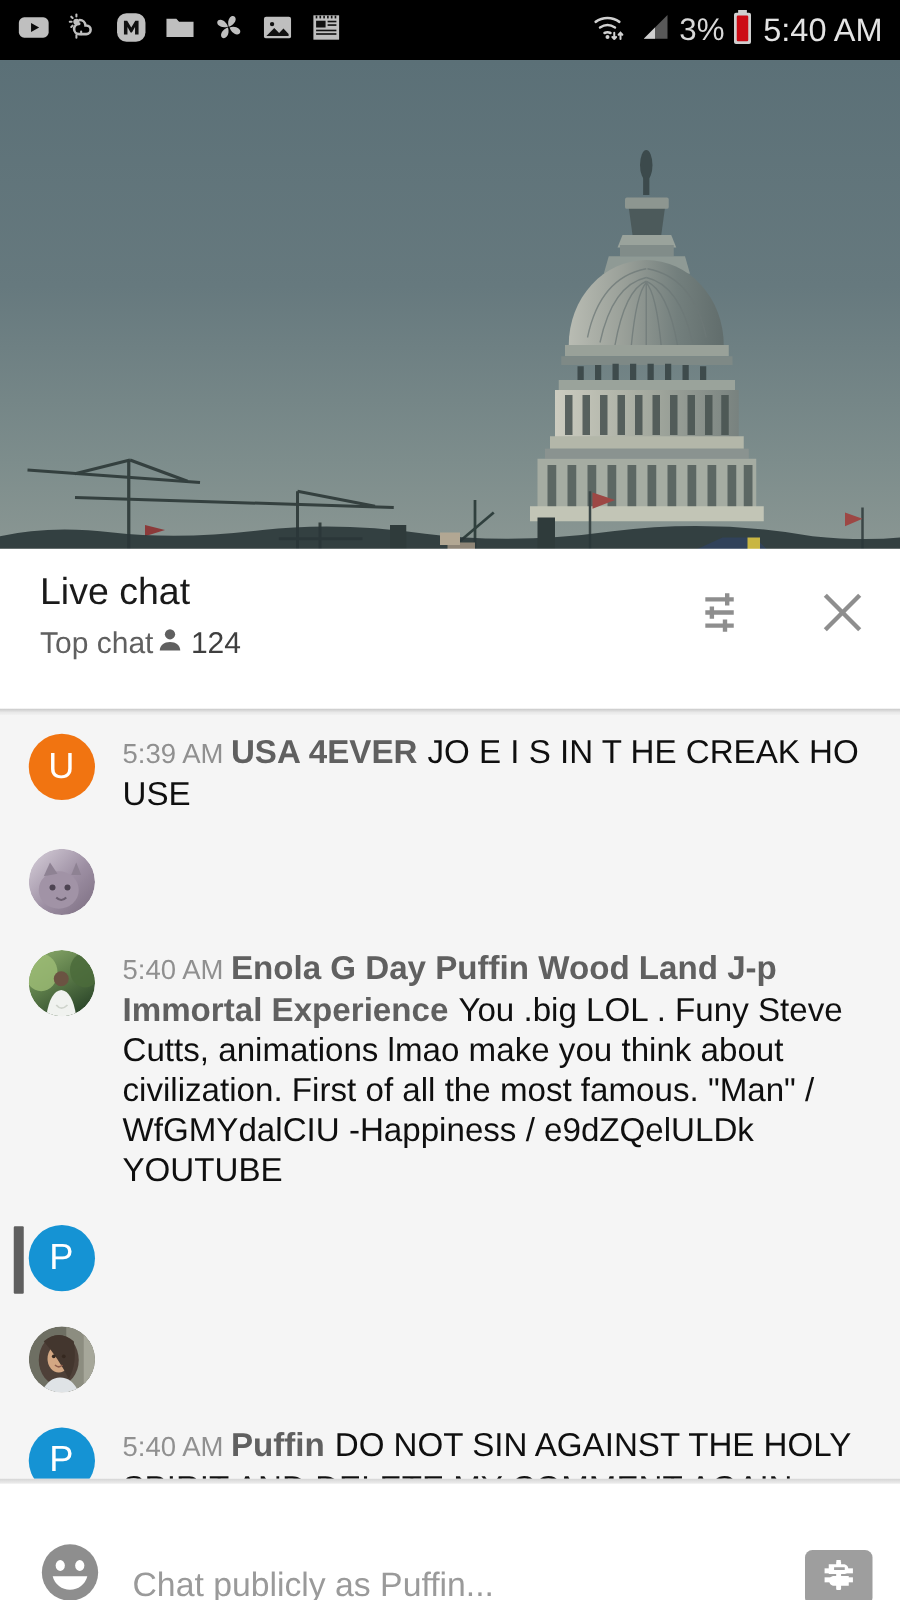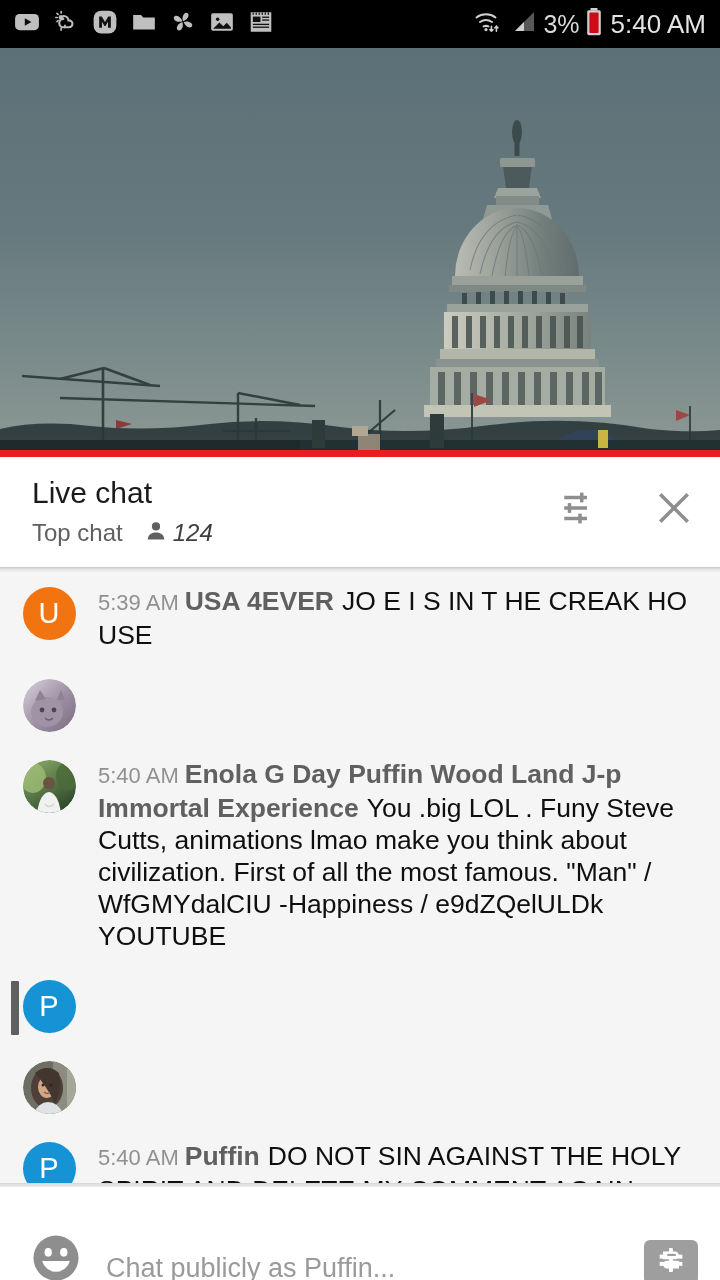--- a/index.html
+++ b/index.html
@@ -79,51 +79,50 @@
   .progress-fill {
     position: absolute;
     top: 0; left: 0;
     height: 7px;
     background: #ec1c1c;
   }
 
   
   .chat-header {
     position: absolute;
-    top: 457px; left: 0;
+    top: 439px; left: 0;
     width: 720px;
     height: 110px;
     background: #ffffff;
     box-sizing: border-box;
     padding: 0 22px 0 32px;
     display: flex;
     align-items: center;
   }
   .ch-titles { flex: 1; }
   .ch-title {
     font-size: 30px;
     color: #1a1a1a;
     line-height: 1;
     margin-bottom: 11px;
     font-weight: 400;
   }
   .ch-sub {
     display: flex;
     align-items: flex-end;
-    gap: 21px;
+    gap: 1px;
   }
   .ch-subtext {
     font-size: 24px;
     color: #606060;
   }
   .ch-viewers {
     display: flex;
     align-items: center;
     gap: 5px;
-    font-style: italic;
   }
   .ch-count {
     font-size: 24px;
     color: #3f3f3f;
   }
   .ch-actions {
     display: flex;
     align-items: center;
     gap: 46px;
     margin-bottom: 4px;

